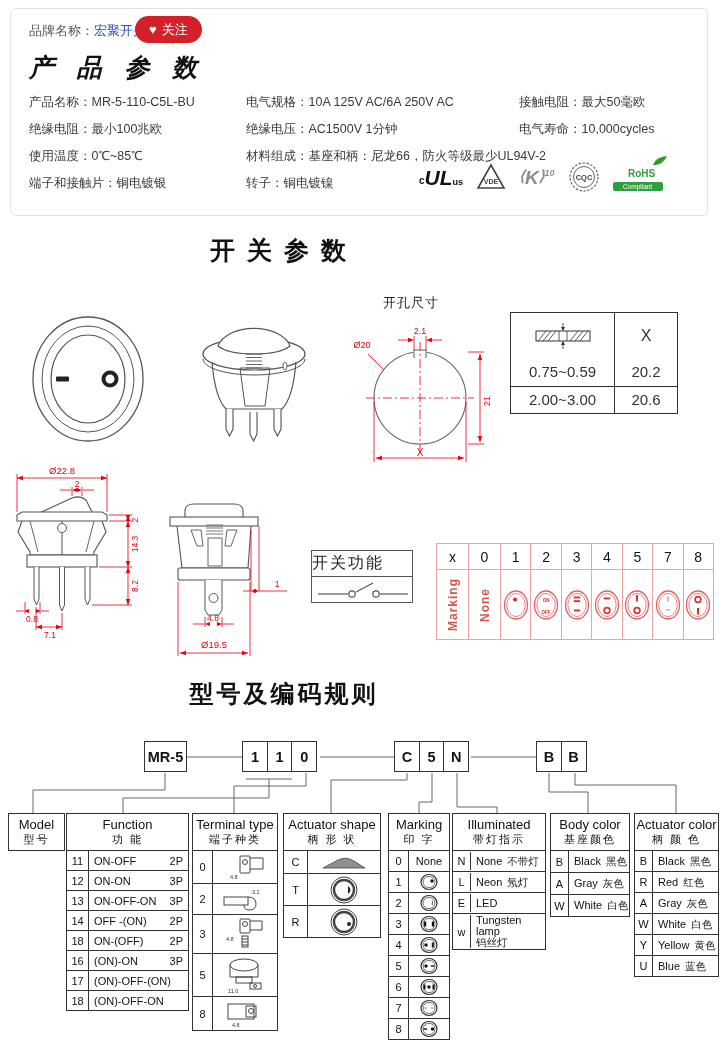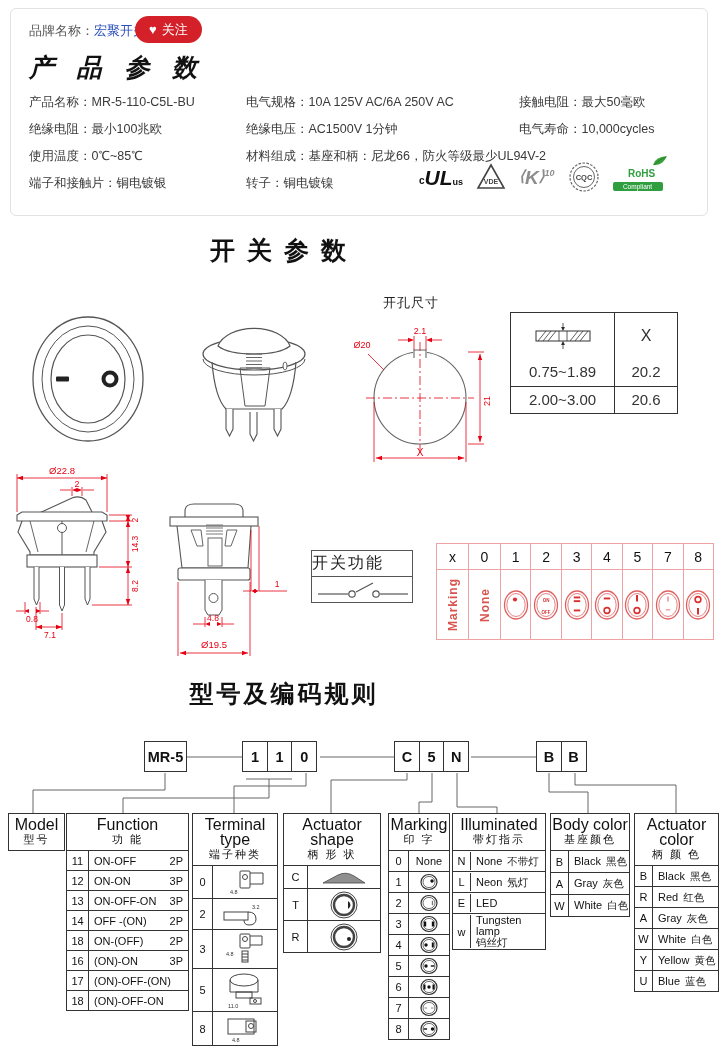--- a/index.html
+++ b/index.html
@@ -62,21 +62,21 @@
   
   .codebox { border:1.4px solid #333; background:#fff; display:flex; align-items:center; justify-content:center;
              font-size:14.5px; font-weight:bold; color:#111; }
   .cells { display:flex; }
   .cells .codebox { width:26px; height:31px; margin-left:-1.4px; }
   .cells .codebox:first-child { margin-left:0; }
 
   
   .ctable { position:absolute; border:1px solid #333; background:#fff; font-size:11px; color:#111; }
   .cthead { text-align:center; padding:3px 0 4px 0; }
-  .cthead .en { font-size:16px; display:block; line-height:15px; }
+  .cthead .en { font-size:13px; display:block; line-height:15px; }
   .cthead .cn { font-size:11px; display:block; line-height:14px; letter-spacing:2px; }
   .rrow { display:flex; align-items:center; border-top:1px solid #333; }
   .rcode { flex:none; align-self:stretch; border-right:1px solid #333; display:flex; align-items:center; justify-content:center; }
   .riconwrap { flex:1; display:flex; align-items:center; justify-content:center; }
   .fn-name { flex:1; padding-left:5px; } .fn-poles { padding-right:5px; }
   .coltxt { flex:1; padding-left:5px; display:flex; flex-wrap:wrap; column-gap:5px; align-items:center; line-height:11px; }
   .coltxt .cn2 { font-size:10.5px; color:#222; }
   svg text { font-family:"Liberation Sans", sans-serif; }
 </style>
 </head>
@@ -223,21 +223,21 @@
           <line x1="31" y1="19" x2="31" y2="26" stroke="#333" stroke-width="0.8"></line>
           <path d="M31,8 l-2,-4 h4 Z" fill="#333"></path>
             <path d="M31,18 l-2,4 h4 Z" fill="#333"></path>
         </svg>
       </div>
       <div class="c2">X</div>
     </div>
     <div>
 
     <div class="prow bd">
-        <div class="c1">0.75~1.89</div>
+        <div class="c1">0.75~0.59</div>
         <div class="c2">20.2</div>
       </div>
         <div class="prow bd">
         <div class="c1">2.00~3.00</div>
         <div class="c2">20.6</div>
       </div>
       </div>
   </div>
 
   <svg class="abs" style="left:10px;top:462px" width="152" height="180" viewBox="0 0 152 180">

